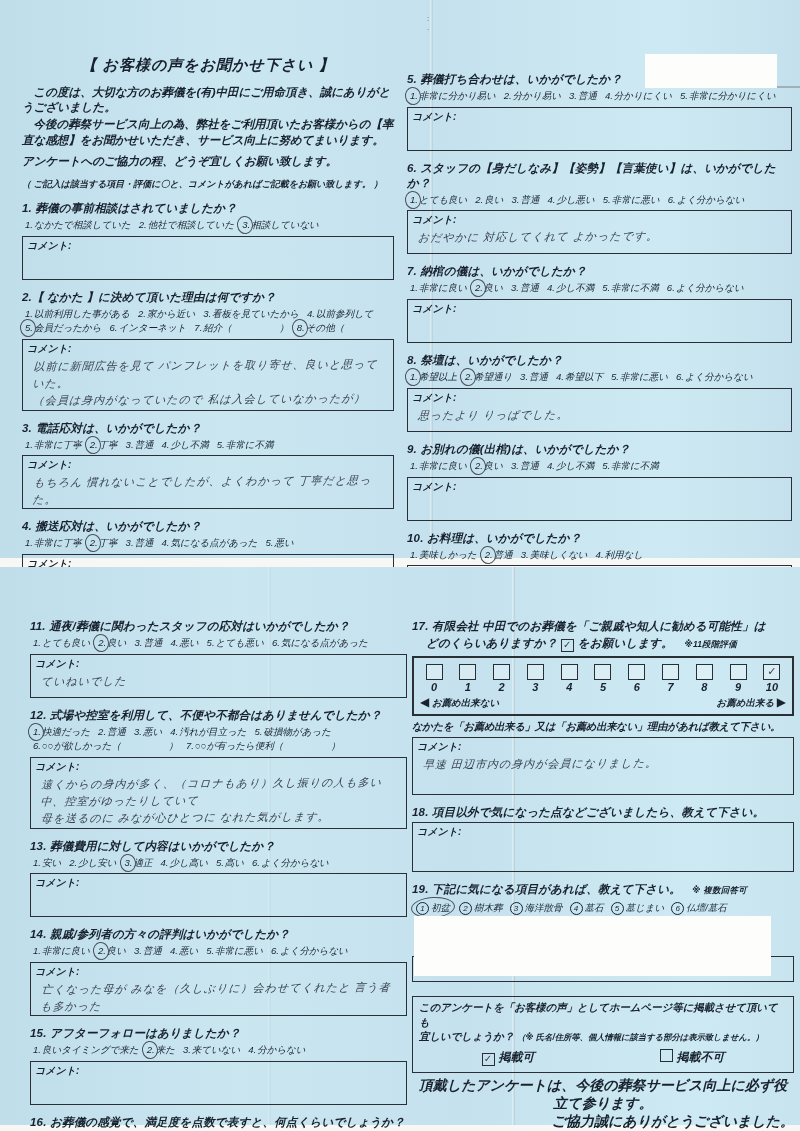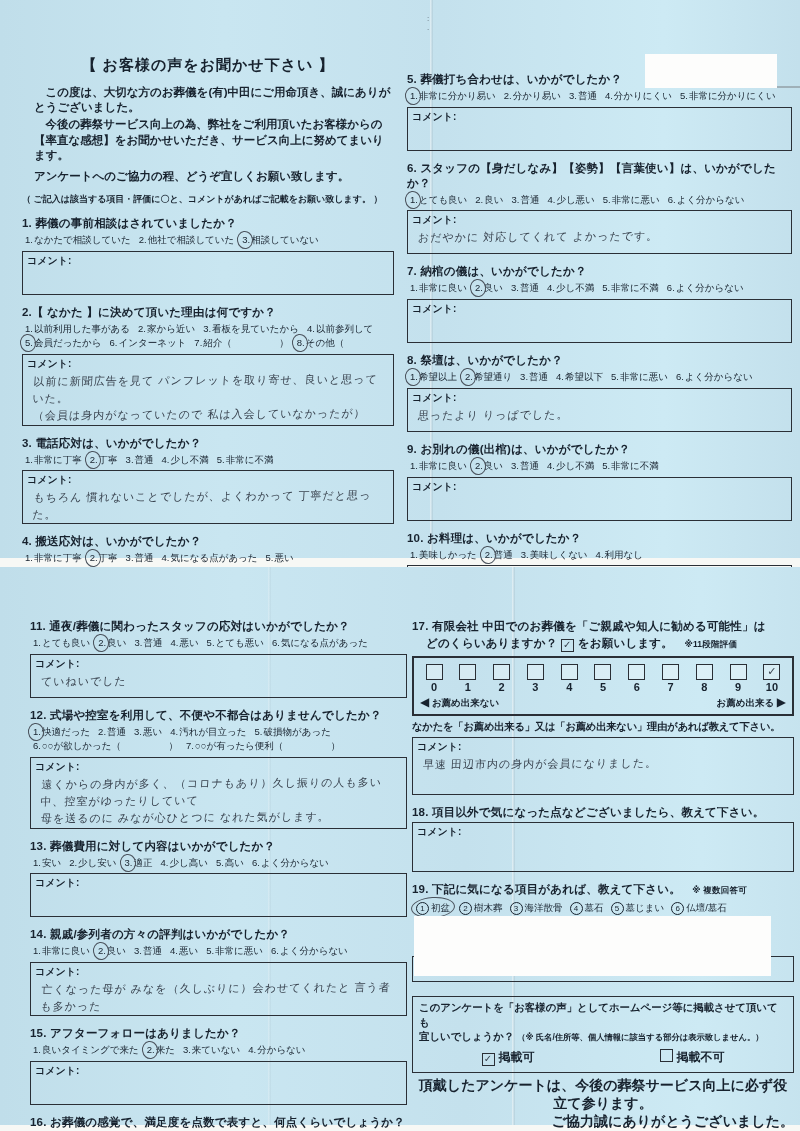--- a/index.html
+++ b/index.html
@@ -12,28 +12,28 @@
     -webkit-font-smoothing:antialiased;overflow:hidden;
   }
   .sheet{
     position:absolute;left:0;width:800px;
     background:linear-gradient(90deg,#c0deea 0%,#c9e6f1 28%,#c4e1ed 55%,#cdeaf4 83%,#c3e0ec 100%);
   }
   #sheet1{top:0;height:558px;}
   #sheet2{top:567px;height:558px;padding-left:45px;}
   .crease{position:absolute;top:0;bottom:0;width:3px;
     background:linear-gradient(90deg,rgba(255,255,255,.55),rgba(120,150,165,.25));}
-  .col{position:absolute;}
+  .col{position:absolute;font-style:italic;}
   #p1-left{left:22px;top:56px;width:372px;}
   #p1-right{left:407px;top:72px;width:385px;}
   #p2-left{left:30px;top:52px;width:377px;}
   #p2-right{left:412px;top:52px;width:382px;}
 
   h1.title{font-size:15px;font-weight:bold;text-align:center;margin:0 0 10px 0;letter-spacing:1px;}
-  .intro p{margin:0 0 2px 12px;font-size:11.5px;font-weight:600;line-height:1.32;text-indent:1em;}
+  .intro p{margin:0 0 2px 0;font-size:11.5px;font-weight:600;line-height:1.32;text-indent:1em;}
   .intro p.no-indent{text-indent:0;margin-top:6px;}
   .note{font-size:9px;font-weight:600;margin:9px 0 10px 0;}
 
   .q{margin-bottom:10px;}
   .q-title{font-size:11.5px;font-weight:bold;margin-bottom:2px;letter-spacing:.2px;}
   .q-extra{font-size:8.5px;font-weight:bold;margin-left:8px;}
   .q-options{font-size:9.5px;line-height:1.55;margin:0 8px 3px 2px;}
   .opt{margin-right:7px;white-space:nowrap;display:inline-block;}
   .num{display:inline-block;position:relative;padding:0 1px;}
   .circ::after{content:"";position:absolute;left:-4px;right:-2px;top:-2px;bottom:-1px;

